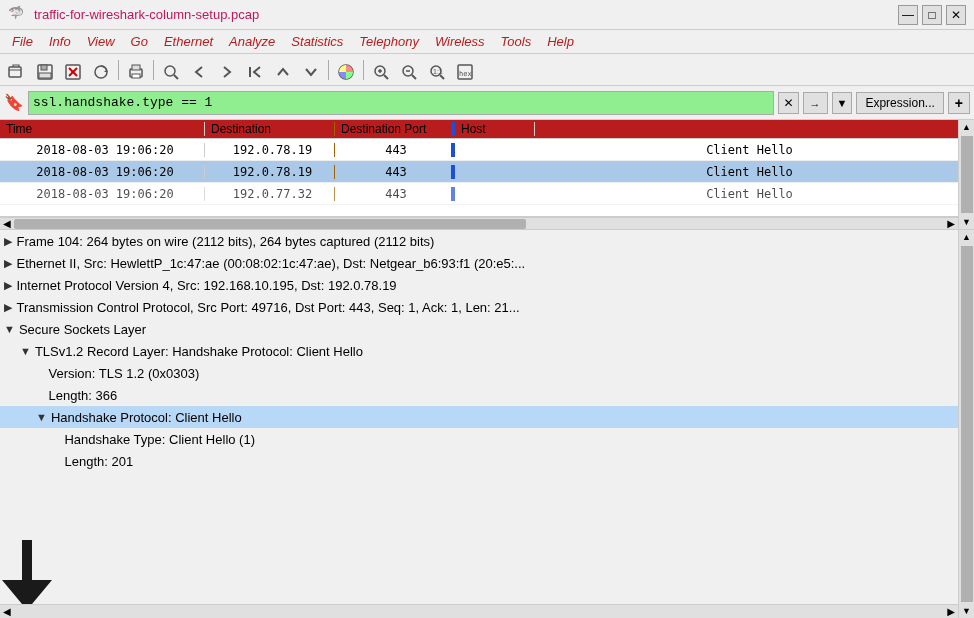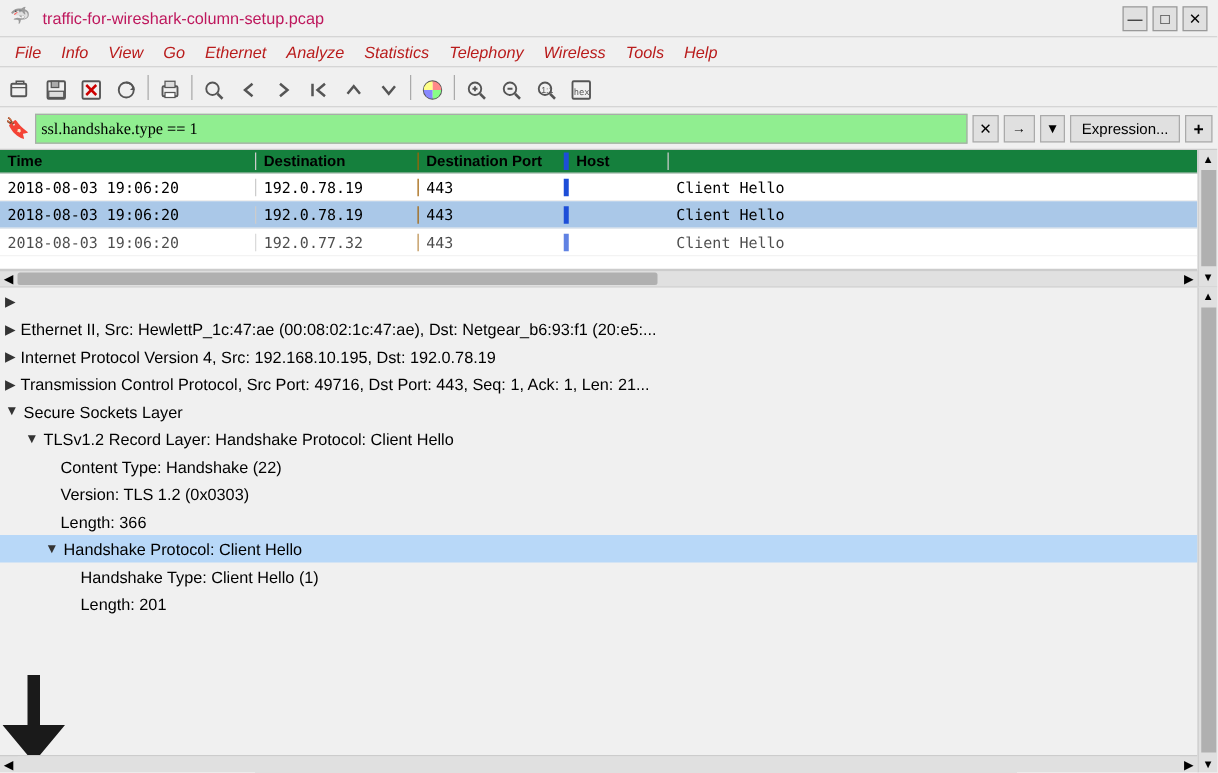--- a/index.html
+++ b/index.html
@@ -67,21 +67,21 @@
       gap: 4px;
       height: 34px;
     }
     .filter-icon { color: #2a6099; font-size: 16px; }
     .filter-input {
       flex: 1;
       background: #90EE90;
       border: 1px solid #aaa;
       padding: 2px 4px;
       font-size: 13px;
-      font-family: Liberation Serif, serif;
+      font-family: Liberation Mono, monospace;
       outline: none;
       height: 24px;
     }
     .filter-clear-btn {
       border: 1px solid #aaa; background: #e0e0e0; padding: 1px 4px;
       cursor: pointer; font-size: 12px; height: 22px;
     }
     .filter-arrow-btn {
       border: 1px solid #aaa; background: #e0e0e0; padding: 1px 6px;
       cursor: pointer; font-size: 11px; height: 22px;
@@ -102,41 +102,42 @@
     
     .packet-list {
       background: #fff;
       border-bottom: 1px solid #ccc;
       height: 110px;
       overflow: hidden;
       position: relative;
     }
     .packet-list-header {
       display: flex;
-      background: #15803d;
+      background: #b91c1c;
       border-bottom: 1px solid #ccc;
       height: 22px;
       align-items: center;
       font-size: 12px;
-      font-weight: bold;
+      font-weight: normal;
       padding: 0;
     }
     .col-time { width: 205px; padding-left: 6px; border-right: 1px solid #ccc; flex-shrink: 0; }
     .col-dest { width: 130px; padding-left: 6px; border-right: 1px solid #a16207; flex-shrink: 0; }
     .col-destport { width: 120px; padding-left: 6px; border-right: 4px solid #1d4ed8; flex-shrink: 0; }
     .col-host { width: 80px; padding-left: 6px; border-right: 1px solid #ccc; flex-shrink: 0; }
     .col-info { flex: 1; padding-left: 6px; }
 
     .packet-row {
       display: flex;
       align-items: center;
       height: 22px;
       font-family: monospace;
       font-size: 12px;
       border-bottom: 1px solid #eee;
+      text-align: center;
     }
     .packet-row:nth-child(even) { background: #f5f9ff; }
     .packet-row.selected { background: #aac8e8; }
     .packet-row .col-time { font-size: 12px; }
     .detail-row {
       display: flex;
       align-items: center;
       min-height: 22px;
       padding: 1px 4px;
       cursor: pointer;
@@ -373,20 +374,21 @@
       <div style="flex:1; width:12px; background:#b0b0b0; margin:2px;"></div>
       <span style="font-size:9px; padding:2px; cursor:pointer;">▼</span>
     </div>
   </div>
 
   <div class="detail-section">
     <div class="detail-content" style="position:relative;">
 
       <div class="detail-row">
         <span class="expand-icon">▶</span>
+        <span>Frame 104: 264 bytes on wire (2112 bits), 264 bytes captured (2112 bits)</span>
       </div>
       <div class="detail-row">
         <span class="expand-icon">▶</span>
         <span>Ethernet II, Src: HewlettP_1c:47:ae (00:08:02:1c:47:ae), Dst: Netgear_b6:93:f1 (20:e5:...</span>
       </div>
       <div class="detail-row">
         <span class="expand-icon">▶</span>
         <span>Internet Protocol Version 4, Src: 192.168.10.195, Dst: 192.0.78.19</span>
       </div>
       <div class="detail-row">
@@ -394,24 +396,20 @@
         <span>Transmission Control Protocol, Src Port: 49716, Dst Port: 443, Seq: 1, Ack: 1, Len: 21...</span>
       </div>
       <div class="detail-row">
         <span class="expand-icon">▼</span>
         <span>Secure Sockets Layer</span>
       </div>
 
       <div class="detail-row indent-1">
         <span class="expand-icon">▼</span>
         <span>TLSv1.2 Record Layer: Handshake Protocol: Client Hello</span>
-      </div>
-      <div class="detail-row indent-2">
-        <span class="expand-icon" style="visibility:hidden;">▶</span>
-        <span>Content Type: Handshake (22)</span>
       </div>
       <div class="detail-row indent-2">
         <span class="expand-icon" style="visibility:hidden;">▶</span>
         <span>Version: TLS 1.2 (0x0303)</span>
       </div>
       <div class="detail-row indent-2">
         <span class="expand-icon" style="visibility:hidden;">▶</span>
         <span>Length: 366</span>
       </div>
       <div class="detail-row indent-2 selected-row">

